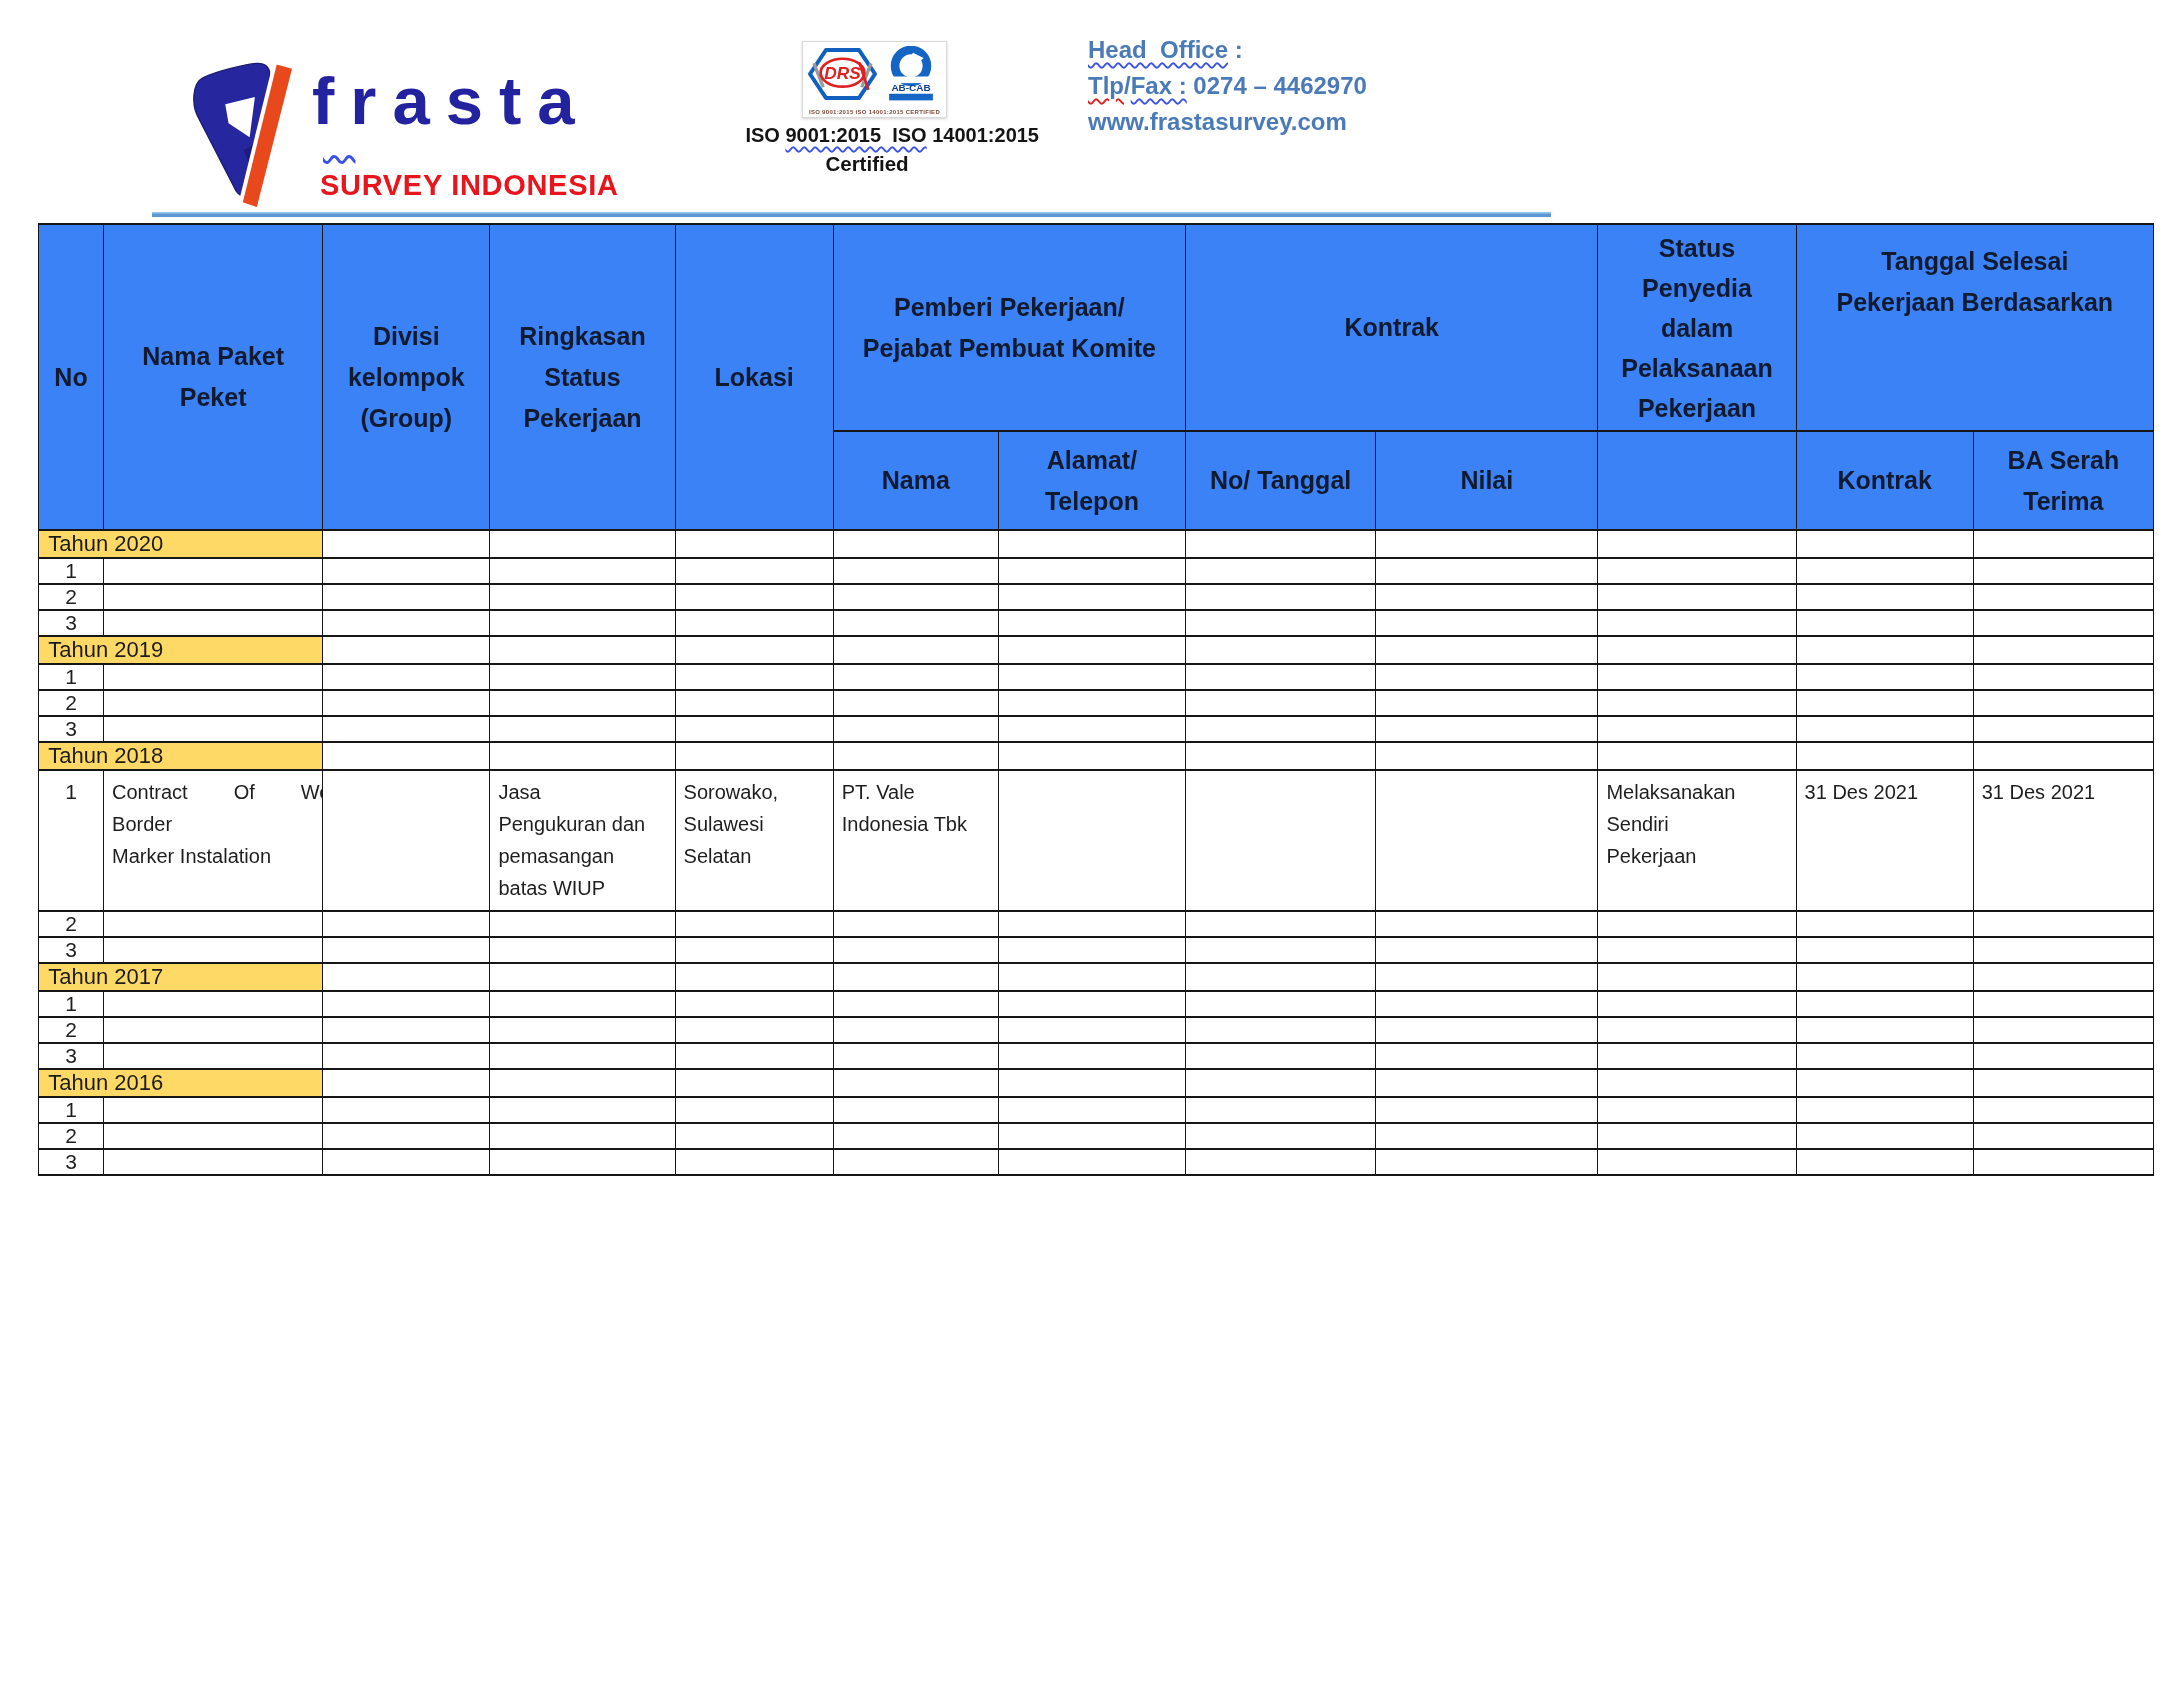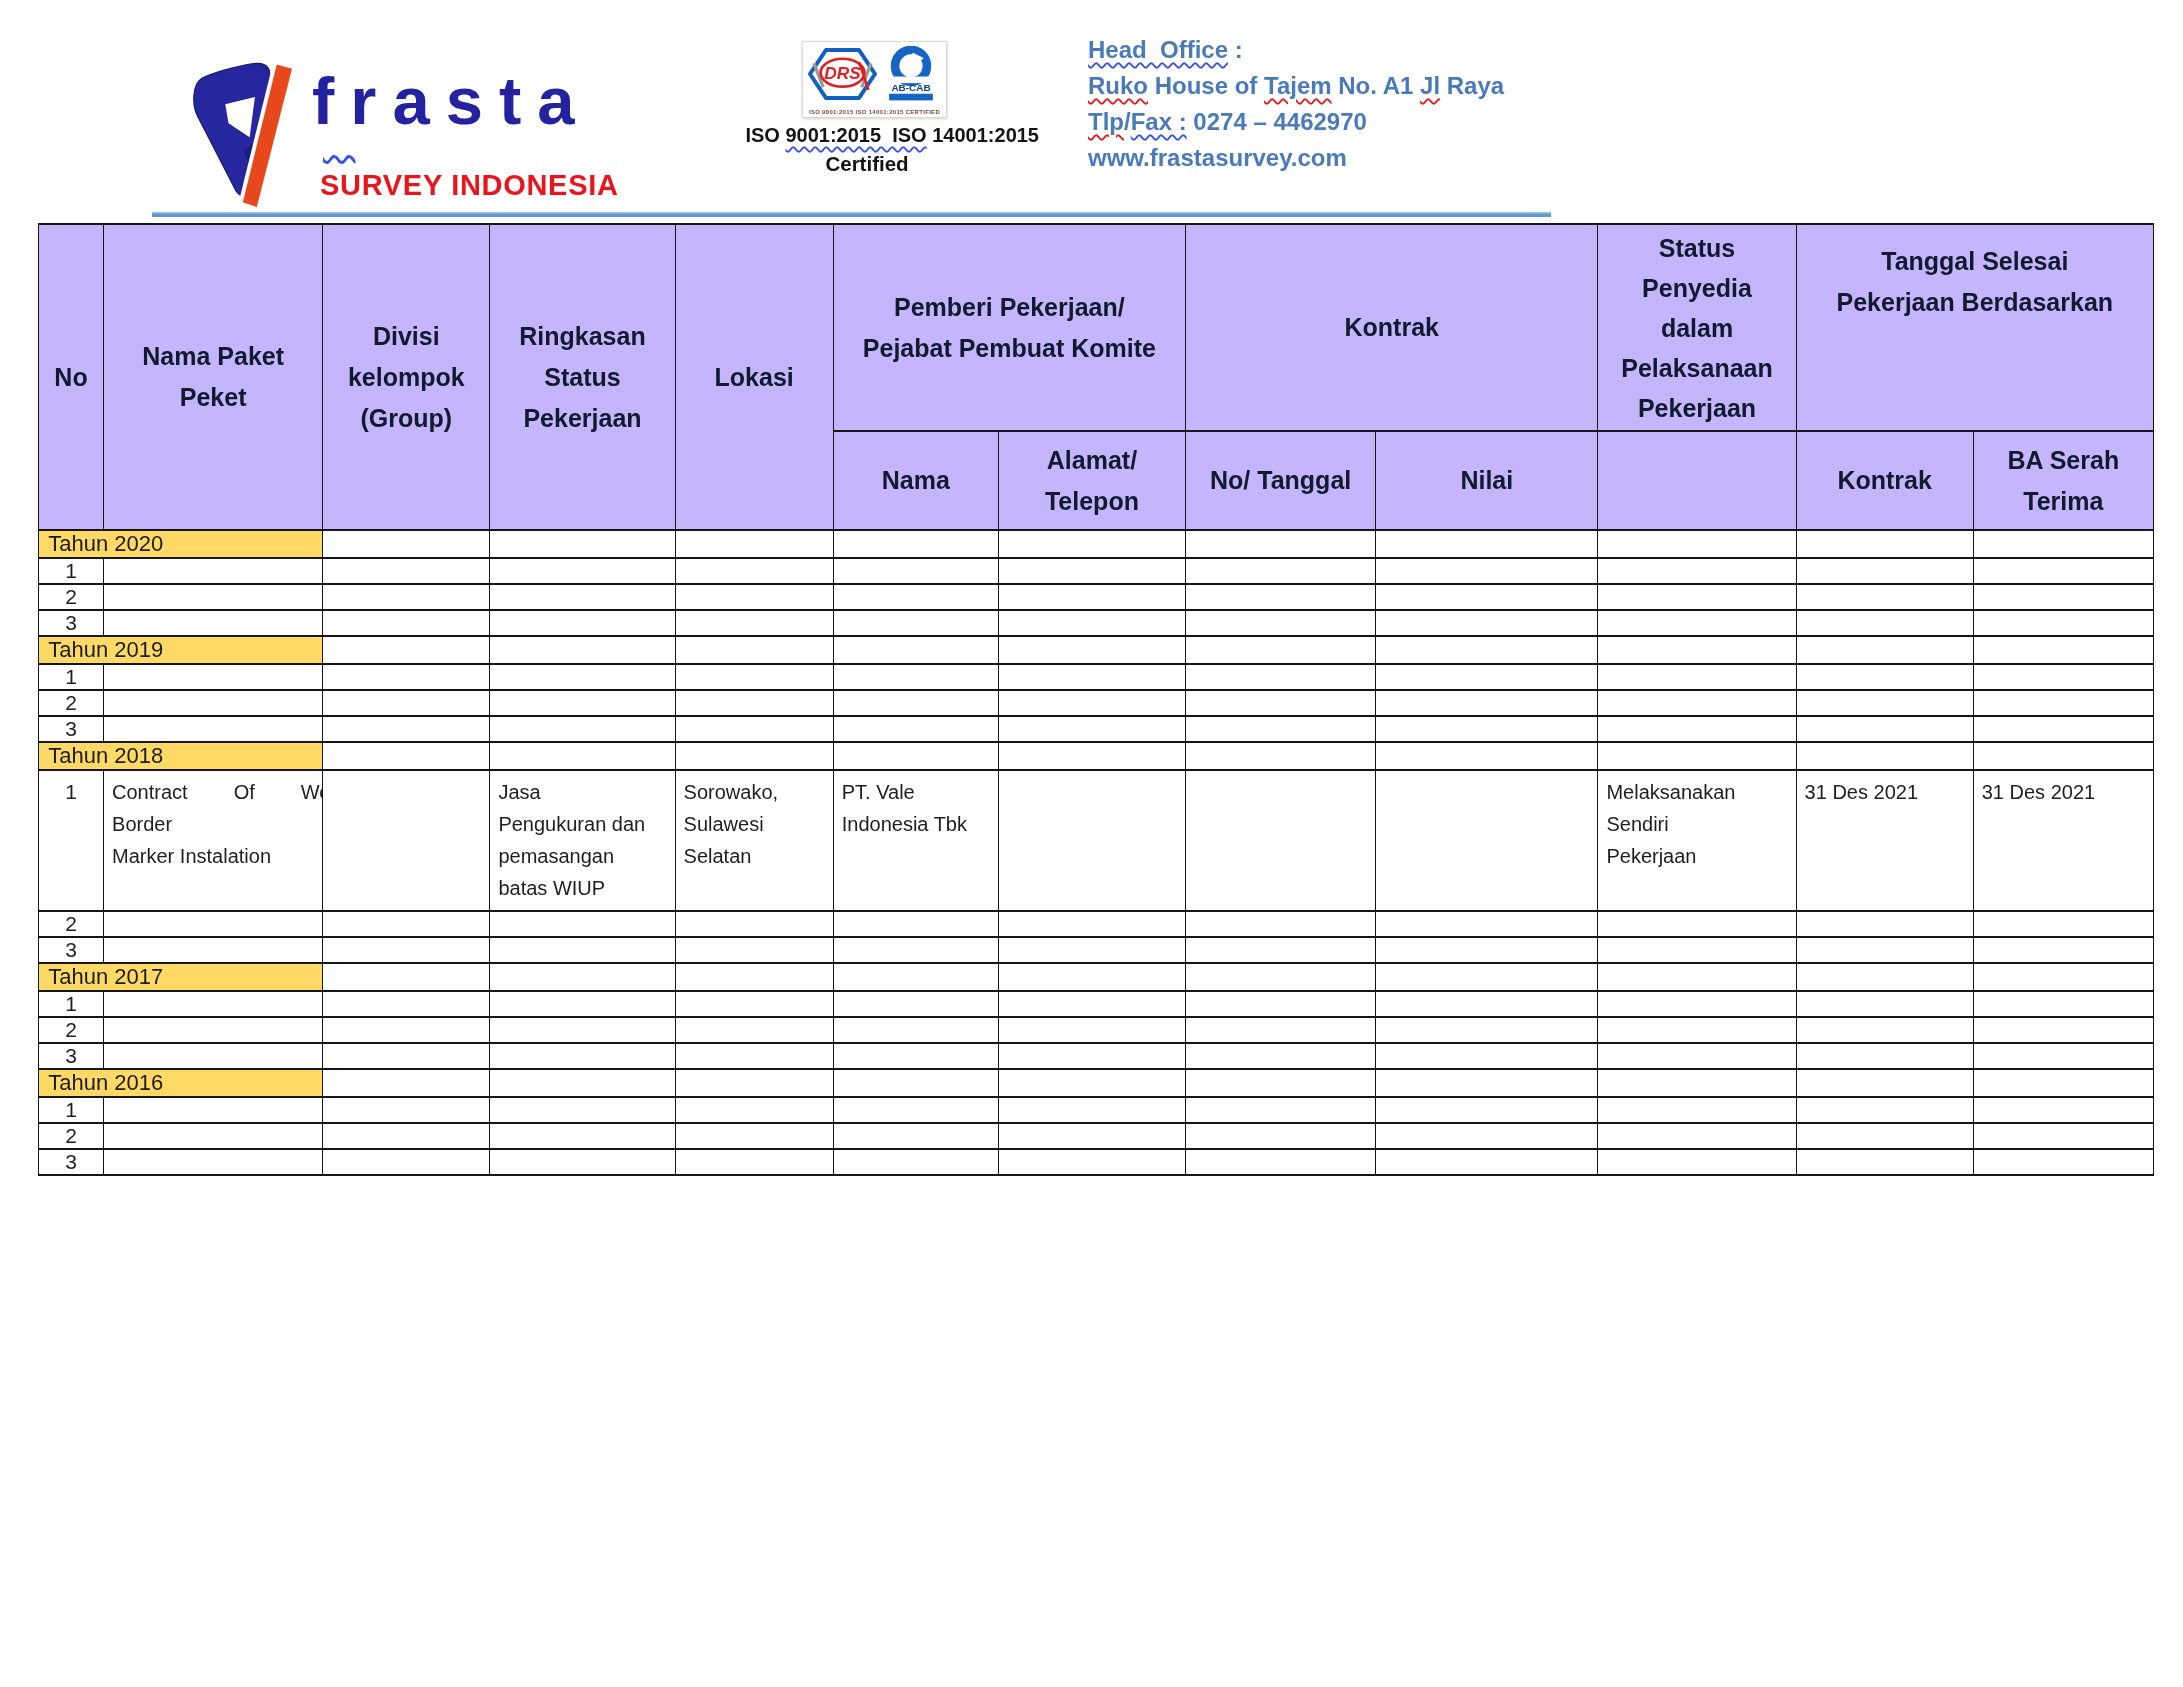--- a/index.html
+++ b/index.html
@@ -31,21 +31,21 @@
     text-decoration-thickness:2px;text-underline-offset:4px;}
   .wavy-blue{text-decoration-line:underline;text-decoration-style:wavy;text-decoration-color:#3a52e8;
     text-decoration-thickness:2px;text-underline-offset:4px;}
 
   .rule{left:152px;top:212px;width:1399px;height:5.3px;background:linear-gradient(#93c3e9 20%,#5D97CF 45%);}
 
   
   table.exp{position:absolute;left:38px;top:223px;width:2116px;border-collapse:collapse;table-layout:fixed;}
   table.exp th,table.exp td{border-left:1.3px solid #161616;border-right:1.3px solid #161616;
     border-top:2px solid #161616;border-bottom:2px solid #161616;overflow:hidden;}
-  table.exp thead th{background:#c4b5fd;color:#111A2E;font-size:25px;font-weight:bold;
+  table.exp thead th{background:#3b82f6;color:#111A2E;font-size:25px;font-weight:bold;
     line-height:41px;text-align:center;vertical-align:middle;padding:0;}
   tr.h1{height:207px;}
   tr.h2{height:99px;}
   tr.h2 th{line-height:38px;}
   tbody tr{height:16px;}
   tbody tr.content{height:126px;}
   tbody td{font-size:20px;color:#1e1e1e;vertical-align:middle;padding:0;background:#fff;}
   td.no{text-align:center;font-size:21px;}
   td.year{background:#FFD966;text-align:left;padding-left:9.3px;font-size:22px;color:#1b1b1b;}
   tr.content td{vertical-align:top;padding:5.3px 8px;line-height:32px;}
@@ -87,21 +87,20 @@
         <rect x="12" y="72" width="66" height="10" fill="#1565C5"></rect>
       </svg>
       <div class="fine-print">ISO 9001:2015 ISO 14001:2015 CERTIFIED</div>
     </div>
 
     <div class="abs iso-line"><span>ISO </span><span class="wavy-blue">9001:2015&nbsp; ISO</span><span> 14001:2015</span></div>
     <div class="abs certified">Certified</div>
 
     <div class="abs office">
       <div class="office-line"><span class="wavy-blue">Head&nbsp; Office</span><span> :</span></div>
-      <div class="office-line"><span class="wavy-red">Ruko</span><span> House of </span><span class="wavy-red">Tajem</span><span> No. A1 </span><span class="wavy-red">Jl</span><span> Raya</span></div>
       <div class="office-line"><span class="wavy-red">Tlp</span><span>/</span><span class="wavy-blue">Fax :</span><span> 0274 – 4462970</span></div>
       <div class="office-line">www.frastasurvey.com</div>
     </div>
 
     <div class="abs rule"></div>
   </div>
 
   <table class="exp">
     <colgroup>
       <col style="width:65px">

